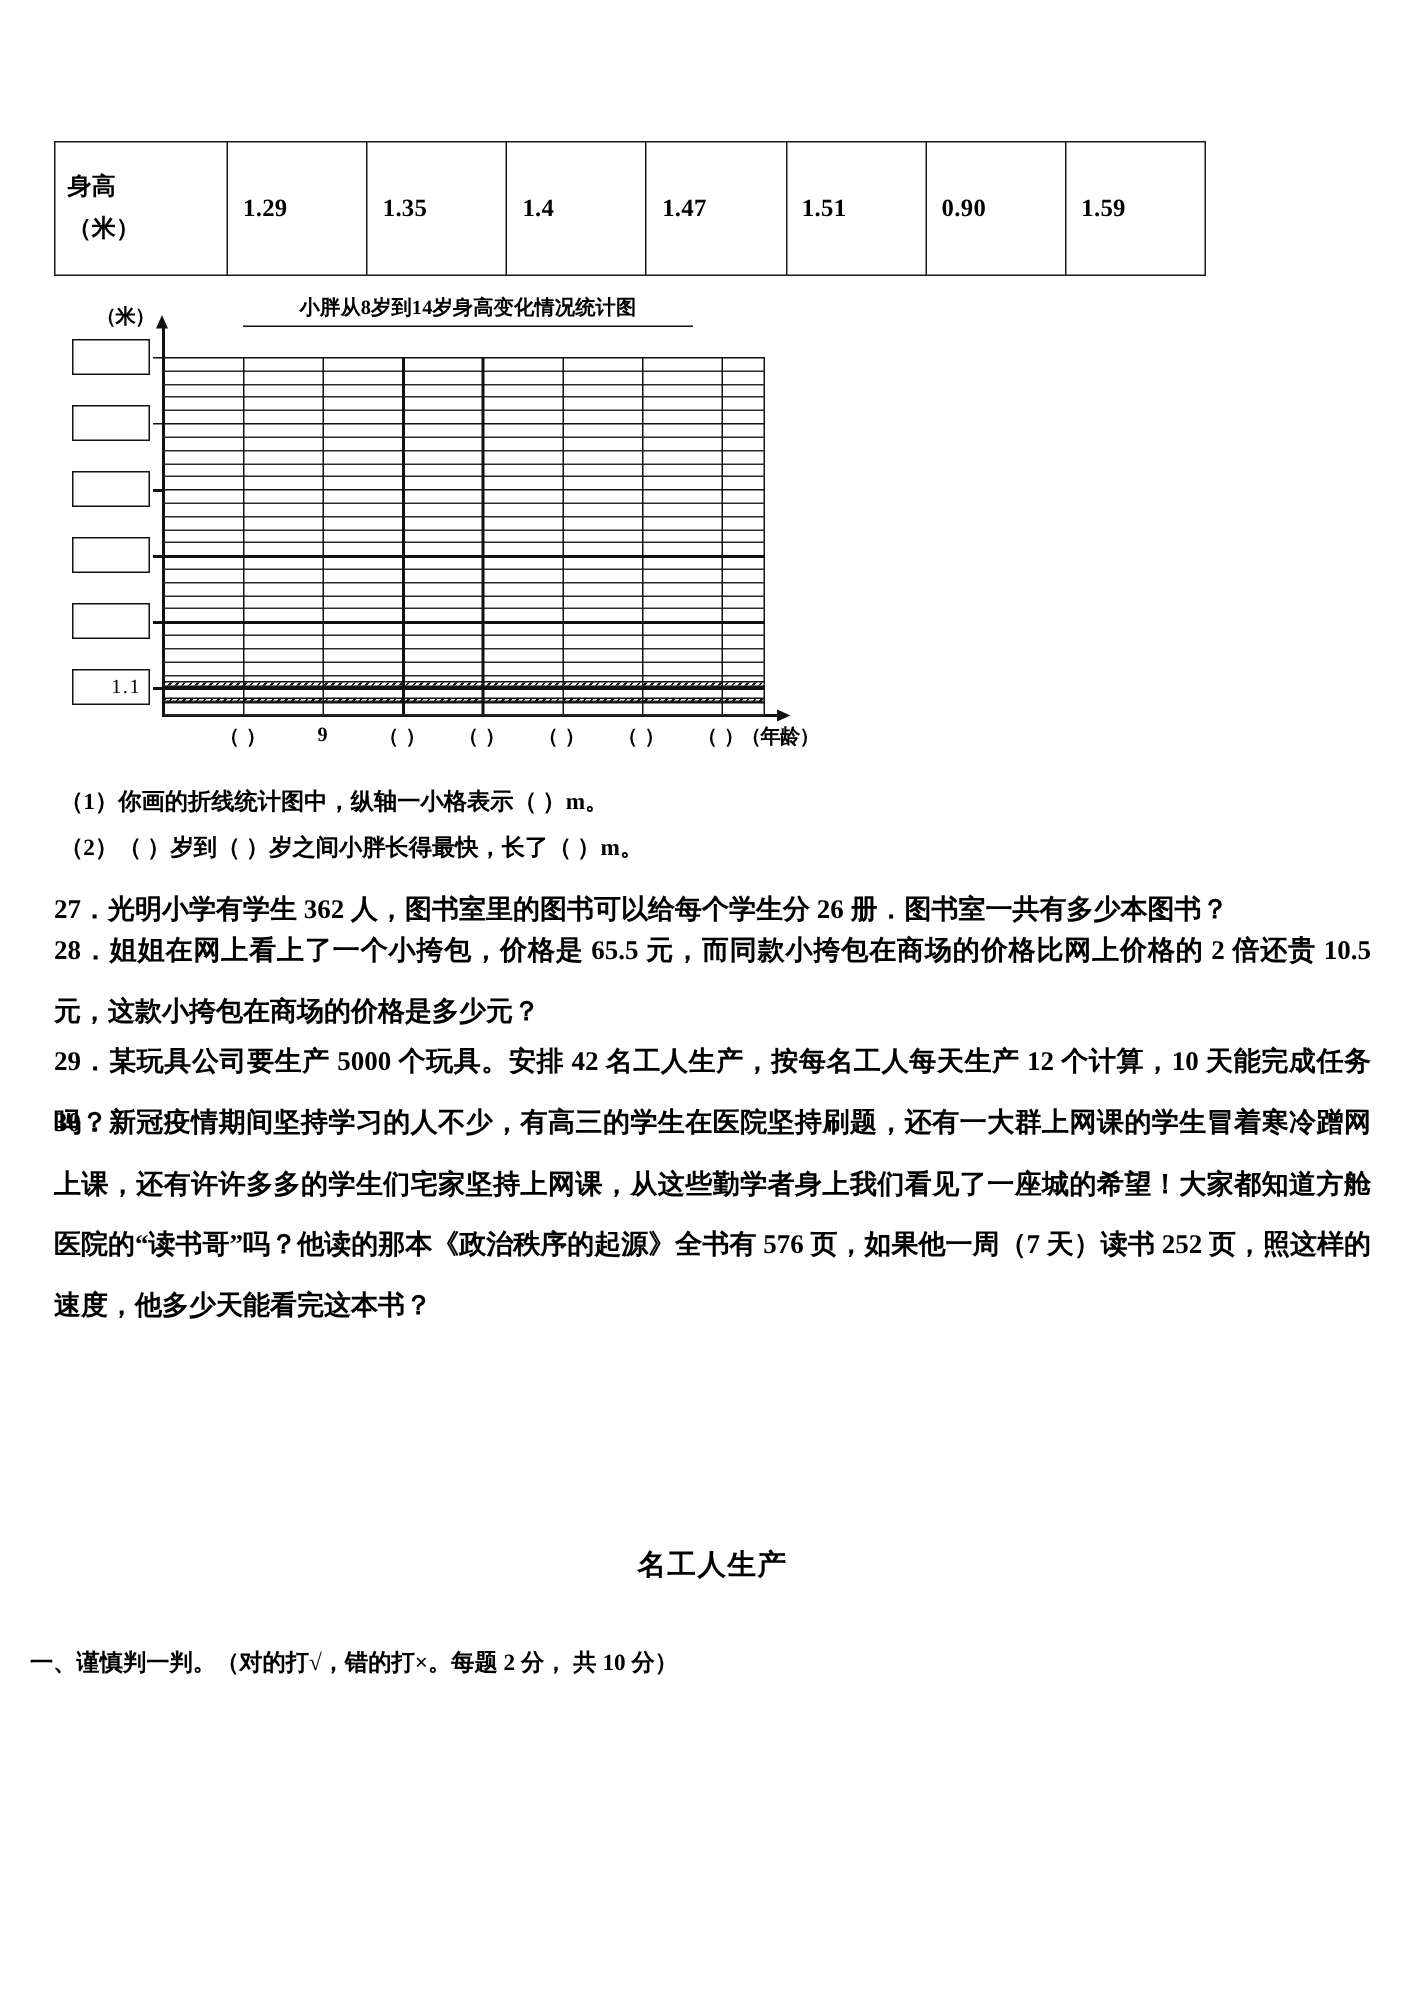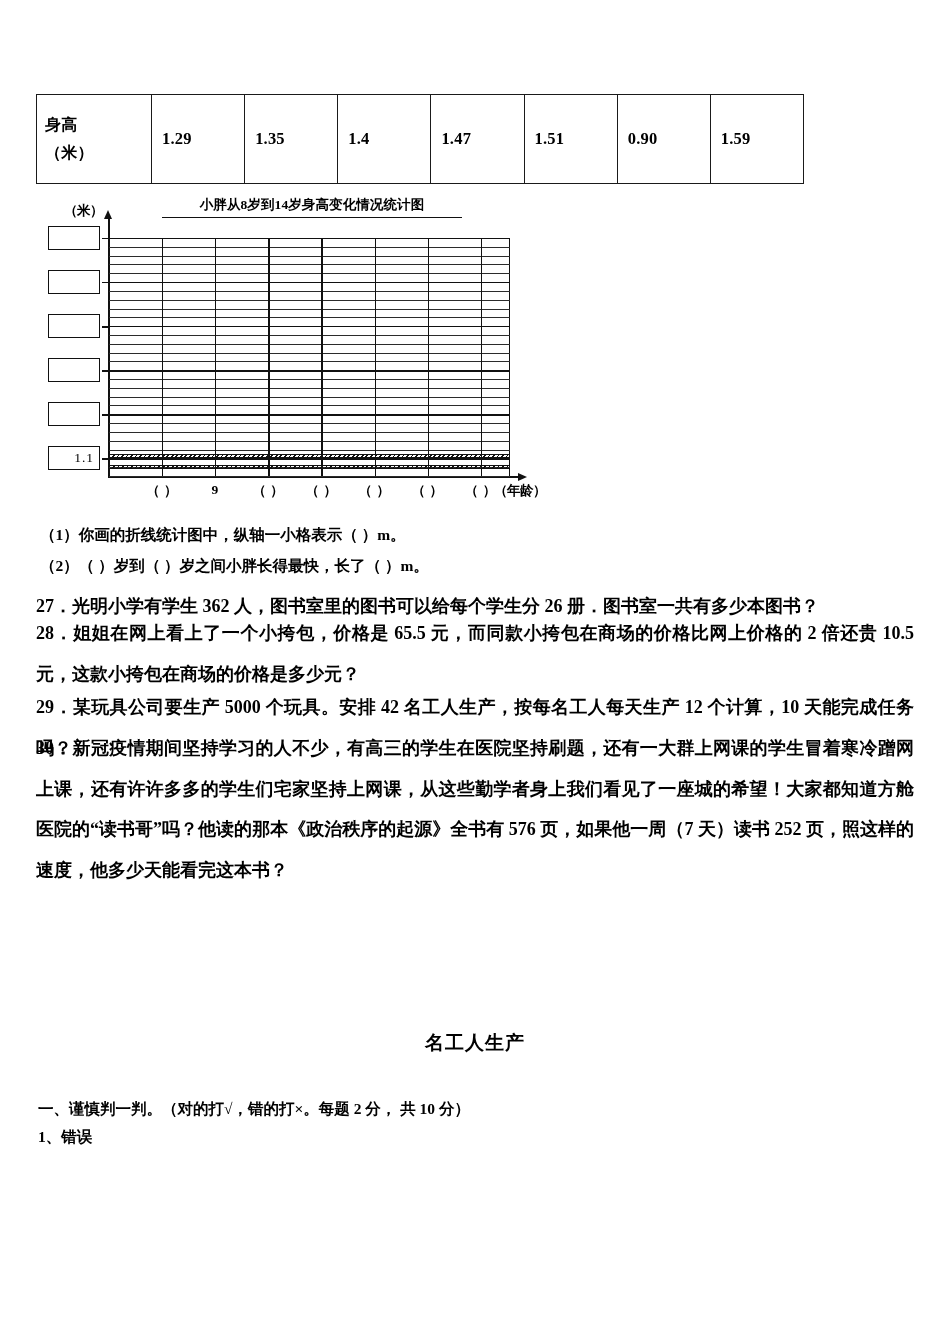--- a/index.html
+++ b/index.html
@@ -237,21 +237,21 @@
     top: 1030px;
     width: 950px;
     text-align: center;
     font-size: 19px;
     font-weight: bold;
     letter-spacing: 1px;
     font-family: "DejaVu Sans", "Liberation Sans", sans-serif;
   }
   .ans-line {
     position: absolute;
-    left: 38px;
+    left: 20px;
     width: 878px;
     font-size: 15.5px;
     line-height: 1.55;
     font-weight: bold;
     font-family: Liberation Serif, serif;
   }
   .ans-para {
     position: absolute;
     left: 36px;
     width: 878px;
@@ -369,15 +369,14 @@
   <div class="sub-q" style="top:550px;">（2）（  ）岁到（  ）岁之间小胖长得最快，长了（  ）m。</div>
 
   <div class="qblock" style="top:586px;">27．光明小学有学生 362 人，图书室里的图书可以给每个学生分 26 册．图书室一共有多少本图书？</div>
   <div class="qblock" style="top:613px;">28．姐姐在网上看上了一个小挎包，价格是 65.5 元，而同款小挎包在商场的价格比网上价格的 2 倍还贵 10.5 元，这款小挎包在商场的价格是多少元？</div>
   <div class="qblock" style="top:664px;margin-top:23px;">29．某玩具公司要生产 5000 个玩具。安排 42 名工人生产，按每名工人每天生产 12 个计算，10 天能完成任务吗？</div>
   <div class="qblock" style="top:728px;">30．新冠疫情期间坚持学习的人不少，有高三的学生在医院坚持刷题，还有一大群上网课的学生冒着寒冷蹭网上课，还有许许多多的学生们宅家坚持上网课，从这些勤学者身上我们看见了一座城的希望！大家都知道方舱医院的“读书哥”吗？他读的那本《政治秩序的起源》全书有 576 页，如果他一周（7 天）读书 252 页，照这样的速度，他多少天能看完这本书？</div>
 
   <div class="answers-title">名工人生产</div>
 
   <div class="ans-line" style="top:1097px;">一、谨慎判一判。（对的打√，错的打×。每题 2 分， 共 10 分）</div>
-  <div class="ans-line" style="top:1125px;">1、错误</div>
 
 </div>
 
 </body></html>

